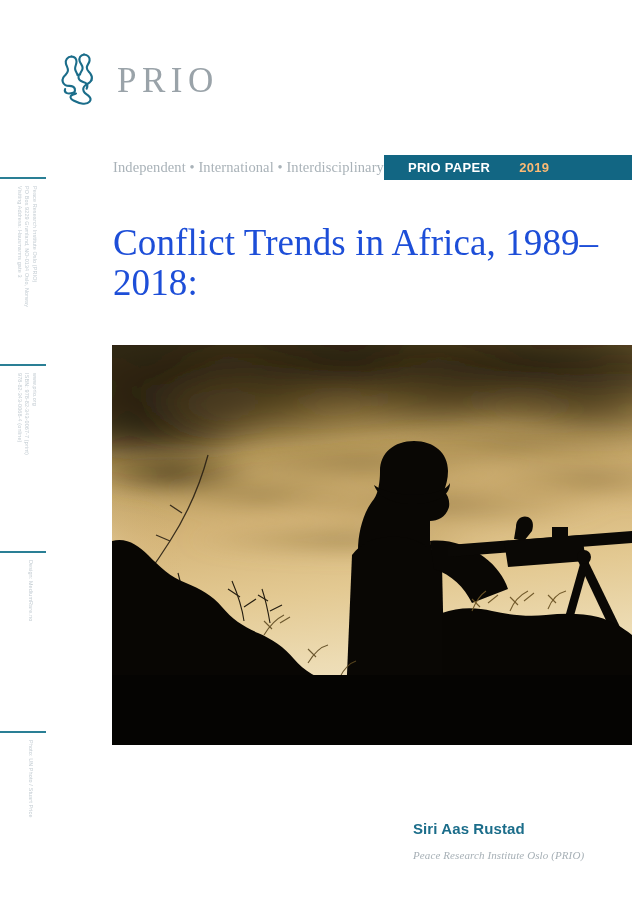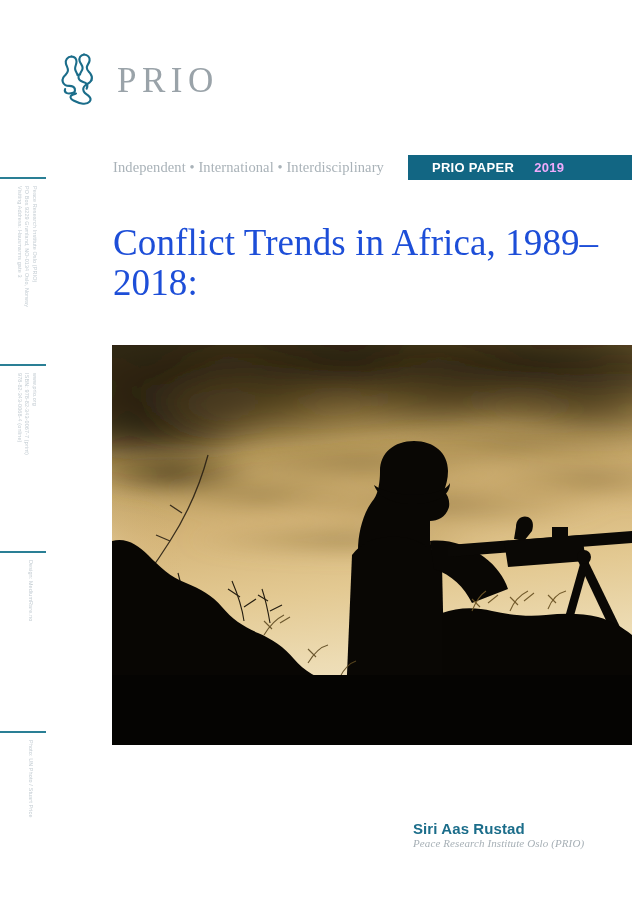--- a/index.html
+++ b/index.html
@@ -87,21 +87,21 @@
     top: 155px;
     width: 519px;
     height: 25px;
     display: flex;
     align-items: stretch;
   }
   .tagline {
     flex: 0 0 auto;
     display: flex;
     align-items: center;
-    padding-right: 24px;
+    padding-right: 0;
     font-family: "Liberation Serif", serif;
     font-size: 14.5px;
     color: #a9b2b8;
     letter-spacing: 0.1px;
     white-space: nowrap;
   }
   .badge {
     flex: 1 1 auto;
     background: #126683;
     display: flex;
@@ -112,23 +112,23 @@
     font-family: "Liberation Sans", sans-serif;
     font-size: 13px;
     font-weight: 700;
     color: #ffffff;
     letter-spacing: 0.3px;
   }
   .badge-year {
     font-family: "Liberation Sans", sans-serif;
     font-size: 13px;
     font-weight: 700;
-    color: #f0abfc;
+    color: #fdba74;
     letter-spacing: 0.3px;
-    margin-left: 20px;
+    margin-left: 29px;
     text-align: center;
   }
 
   
   .doc-title {
     position: absolute;
     left: 113px;
     top: 198px;
     width: 515px;
     font-family: "Liberation Serif", serif;
@@ -157,21 +157,21 @@
     left: 413px;
     top: 820px;
     width: 219px;
   }
   .author-name {
     font-family: "Liberation Sans", sans-serif;
     font-size: 15px;
     font-weight: 700;
     color: #1b6d8a;
     letter-spacing: 0.1px;
-    margin-bottom: 0;
+    margin-bottom: 12px;
   }
   .author-affil {
     font-family: "Liberation Serif", serif;
     font-style: italic;
     font-size: 11px;
     color: #a7b0b6;
     letter-spacing: 0.1px;
   }
 </style>
 </head>

